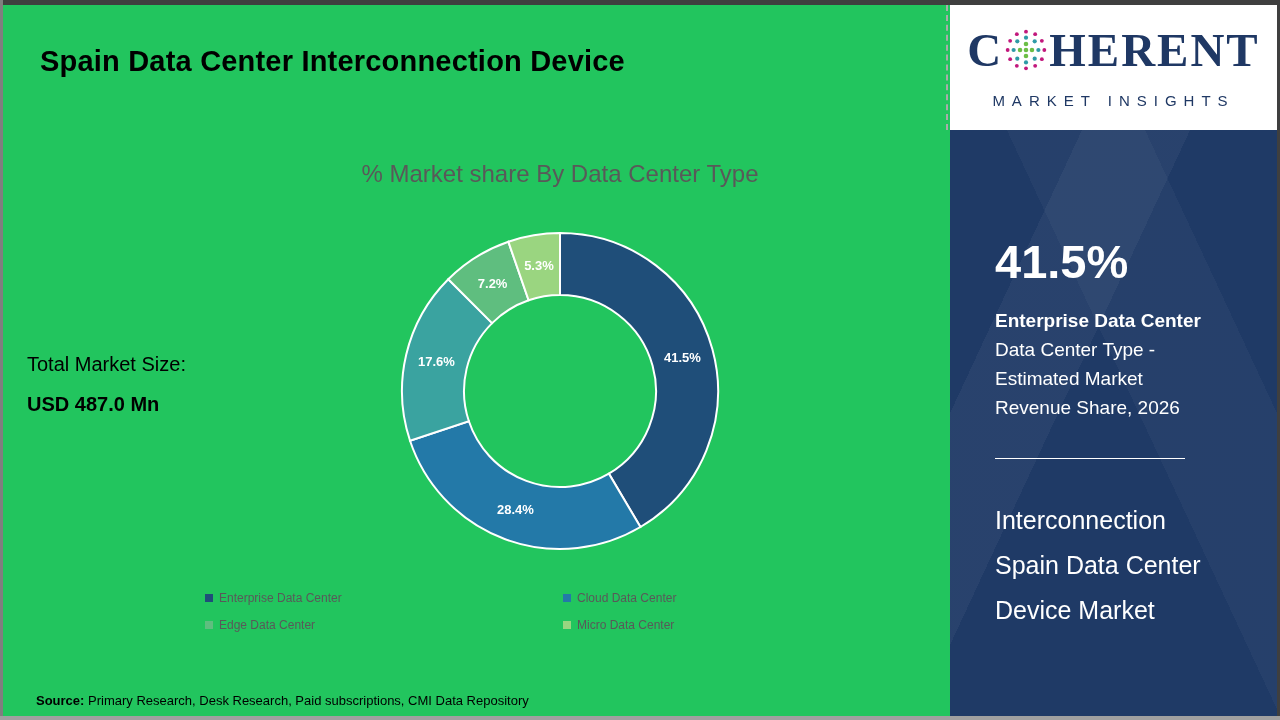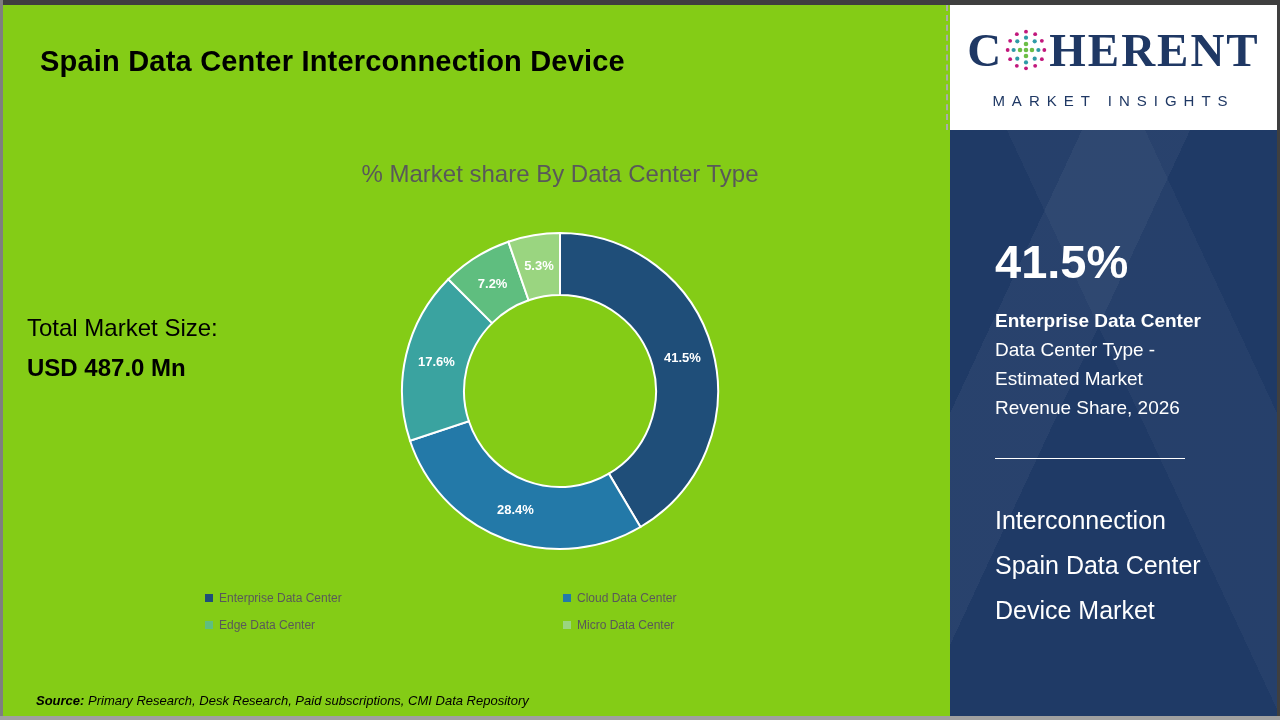--- a/index.html
+++ b/index.html
@@ -1,44 +1,44 @@
 <!DOCTYPE html>
 <html><head>
 <meta charset="utf-8">
 <style>
   * { margin:0; padding:0; box-sizing:border-box; }
   html,body { width:1280px; height:720px; overflow:hidden; background:#fff;
     font-family:"Liberation Sans","DejaVu Sans",sans-serif; }
-  .frame { position:relative; width:1280px; height:720px; background:#84cc16; }
+  .frame { position:relative; width:1280px; height:720px; background:#22c55e; }
 
   .edge-top    { position:absolute; left:0; top:0; width:1280px; height:5px; background:#3f3f3f; }
   .edge-left   { position:absolute; left:0; top:0; width:3px; height:720px; background:#7f7f7f; }
   .edge-right  { position:absolute; right:0; top:0; width:3px; height:720px; background:#3f3f3f; }
   .edge-bottom { position:absolute; left:0; bottom:0; width:1280px; height:4px; background:#a0a0a0; }
 
   .main-title { position:absolute; left:40px; top:36px; width:880px;
     font-size:29px; font-weight:bold; color:#000; line-height:51px; letter-spacing:0.2px; }
 
   .chart-subtitle { position:absolute; left:260px; top:160px; width:600px; text-align:center;
     font-size:24px; color:#595959; }
 
-  .total-market { position:absolute; left:27px; top:308px; font-size:24px; color:#000; line-height:40px; }
+  .total-market { position:absolute; left:27px; top:344px; font-size:20px; color:#000; line-height:40px; }
   .total-market .value { font-weight:bold; }
 
   .donut-wrap { position:absolute; left:398px; top:229px; width:324px; height:324px; }
   .donut-wrap svg { display:block; }
   .donut-wrap text { font-family:"Liberation Sans","DejaVu Sans",sans-serif; font-weight:bold; font-size:13px; fill:#fff; }
 
   .legend { position:absolute; left:205px; top:591px; display:grid;
     grid-template-columns:358px auto; row-gap:13px; }
   .legend-item { display:flex; align-items:center; }
   .legend-swatch { width:8px; height:8px; flex:0 0 8px; margin-right:6px; display:inline-block; }
   .legend-label { font-size:12px; color:#595959; white-space:nowrap; }
 
-  .source-line { position:absolute; left:36px; top:693px; font-size:13px; color:#000;font-style:italic; }
+  .source-line { position:absolute; left:36px; top:693px; font-size:13px; color:#000; }
   .source-line .src-label { font-weight:bold; }
 
   .dashed-divider { position:absolute; left:946px; top:5px; height:125px; width:0;
     border-left:2px dashed #ababab; }
 
   .logo-box { position:absolute; left:950px; top:5px; width:327px; height:125px; background:#fff;
     display:flex; flex-direction:column; align-items:center; justify-content:center; }
   .logo-row { display:flex; align-items:center; font-family:"Liberation Serif","DejaVu Serif",serif;
     font-weight:700; font-size:47px; color:#1f3864; letter-spacing:2px; line-height:1; }
   .logo-globe { width:44px; height:44px; margin:0 1px; }

